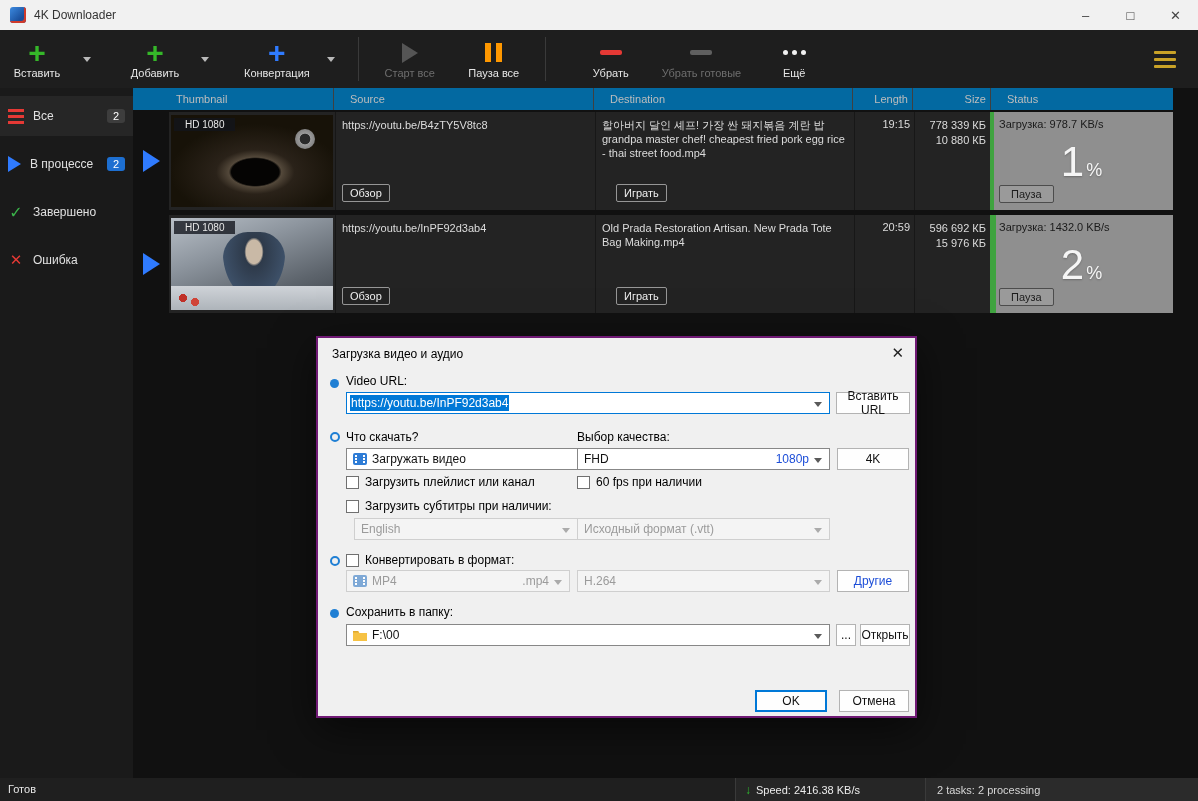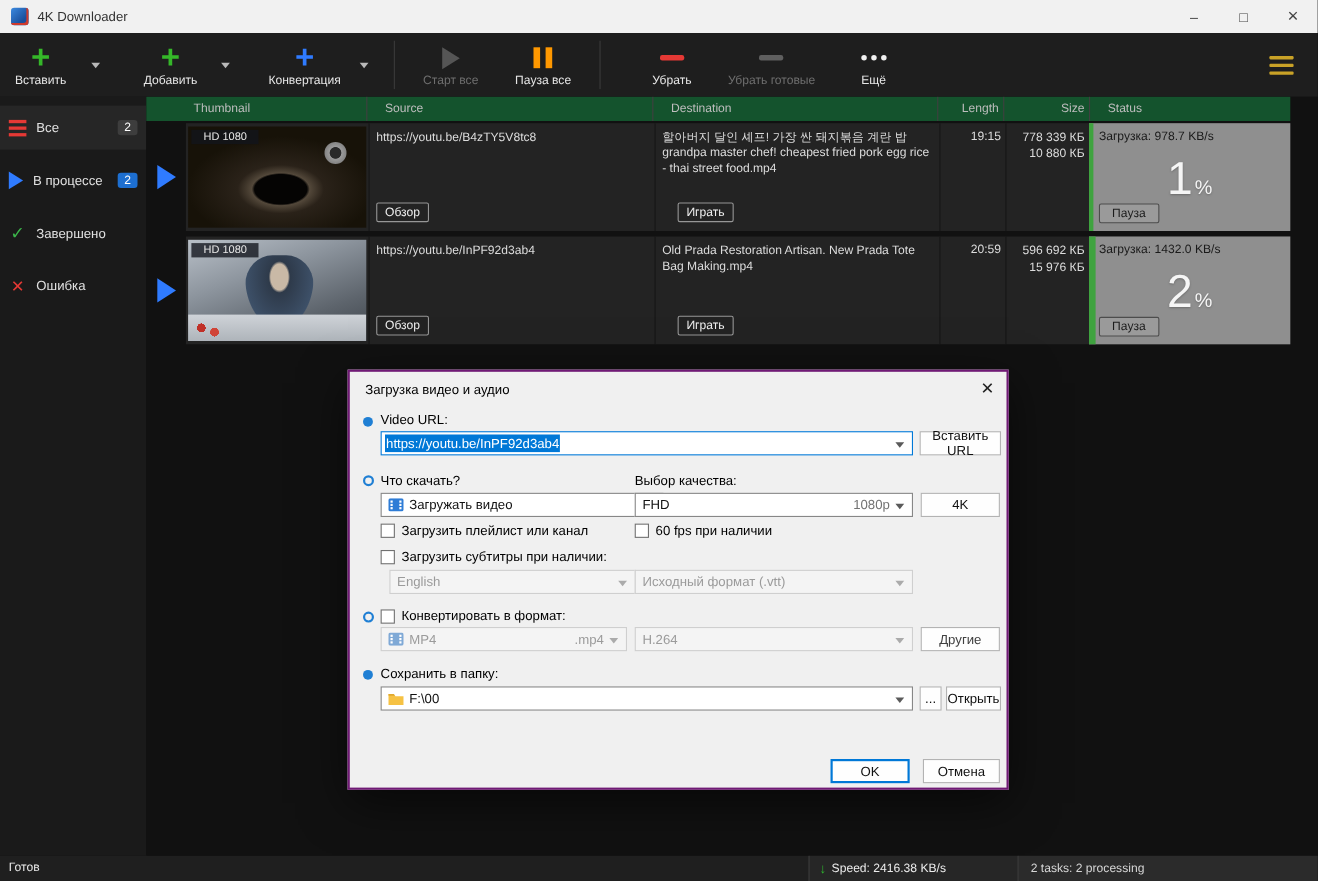--- a/index.html
+++ b/index.html
@@ -39,21 +39,21 @@
   .side-label{font-size:12px;color:#e0e0e0;margin-left:9px;}
   .badge{margin-left:auto;font-size:11px;color:#fff;background:#3d3d3d;border-radius:3px;padding:1px 6px;}
   .badge.blue{background:#1d6fd1;}
   .ico-lines{display:flex;flex-direction:column;gap:3px;width:16px;} .ico-lines i{height:3px;background:#e53935;display:block;}
   .ico-play{width:0;height:0;border-top:8px solid transparent;border-bottom:8px solid transparent;border-left:13px solid #2f7bff;}
   .ico-check{color:#3bb54a;font-size:16px;font-weight:bold;width:16px;text-align:center;}
   .ico-x{color:#e53935;font-size:15px;font-weight:bold;width:16px;text-align:center;}
 
   
   .content{position:absolute;top:88px;left:133px;right:0;bottom:23px;background:#111;}
-  .thead{display:flex;height:22px;background:#14532d;align-items:center;width:1040px;}
+  .thead{display:flex;height:22px;background:#0369a1;align-items:center;width:1040px;}
   .th{font-size:11px;color:#bdbdbd;box-sizing:border-box;height:100%;display:flex;align-items:center;padding-left:16px;}
   .th + .th{border-left:1px solid #404040;}
   .th-thumb{width:200px;padding-left:43px;} .th-src{width:260px;} .th-dest{width:259px;}
   .th-len{width:60px;justify-content:flex-end;padding-right:4px;} .th-size{width:78px;justify-content:flex-end;padding-right:4px;}
   .th-status{width:183px;}
   .trow{display:flex;height:98px;margin-top:2px;width:1040px;}
   .trow + .trow{margin-top:5px;}
   .c-play{width:36px;display:flex;align-items:center;justify-content:center;}
   .row-play{width:0;height:0;border-top:11px solid transparent;border-bottom:11px solid transparent;border-left:17px solid #2f7bff;}
   .row-card{display:flex;background:#232323;width:1004px;}
@@ -97,27 +97,27 @@
   .url-input{position:absolute;left:28px;top:54px;width:484px;height:22px;background:#fff;border:1px solid #0078d7;
     box-sizing:border-box;display:flex;align-items:center;padding:0 20px 0 3px;}
   .url-input::after{content:"";position:absolute;right:7px;top:9px;border-left:4px solid transparent;border-right:4px solid transparent;border-top:5px solid #5a5a5a;}
   .sel{background:#0078d7;color:#fff;font-size:12px;padding:1px 1px;white-space:nowrap;}
   .combo{position:absolute;height:22px;background:#fff;border:1px solid #878787;box-sizing:border-box;
     display:flex;align-items:center;gap:5px;padding:0 20px 0 6px;font-size:12px;color:#111;}
   .combo::after{content:"";position:absolute;right:7px;top:9px;border-left:4px solid transparent;border-right:4px solid transparent;border-top:5px solid #5a5a5a;}
   .combo.disabled{background:#f4f4f4;border-color:#cfcfcf;color:#9b9b9b;}
   .combo.disabled::after{border-top-color:#ababab;}
   .grow{flex:1;}
-  .res{color:#737373;} .ext{color:#9b9b9b;}
+  .res{color:#1d4ed8;} .ext{color:#9b9b9b;}
   .cbrow{position:absolute;display:flex;align-items:center;gap:6px;font-size:12px;color:#000;white-space:nowrap;}
   .cb{width:13px;height:13px;background:#fff;border:1px solid #707070;box-sizing:border-box;display:inline-block;}
   .wbtn{position:absolute;height:22px;background:#fefefe;border:1px solid #b3b3b3;font-size:12px;color:#111;
     display:flex;align-items:center;justify-content:center;box-sizing:border-box;padding:0;font-family:inherit;}
   .wbtn.primary{border:2px solid #0078d7;}
-  .wbtn.dim{color:#404040;}
+  .wbtn.dim{color:#1d4ed8;}
 
   
   .statusbar{position:absolute;bottom:0;left:0;right:0;height:23px;background:#1f1f1f;font-size:11px;}
   .sb-ready{position:absolute;left:8px;top:5px;color:#e8e8e8;}
   .sb-speed{position:absolute;left:735px;width:190px;top:0;bottom:0;display:flex;align-items:center;gap:5px;
     padding-left:9px;background:#262626;border-left:1px solid #3a3a3a;box-sizing:border-box;color:#ececec;}
   .speed-arrow{color:#2eb82e;font-weight:bold;font-size:12px;}
   .sb-tasks{position:absolute;left:925px;right:0;top:0;bottom:0;display:flex;align-items:center;padding-left:11px;
     background:#2b2b2b;border-left:1px solid #3a3a3a;box-sizing:border-box;color:#d6d6d6;}
 </style>

